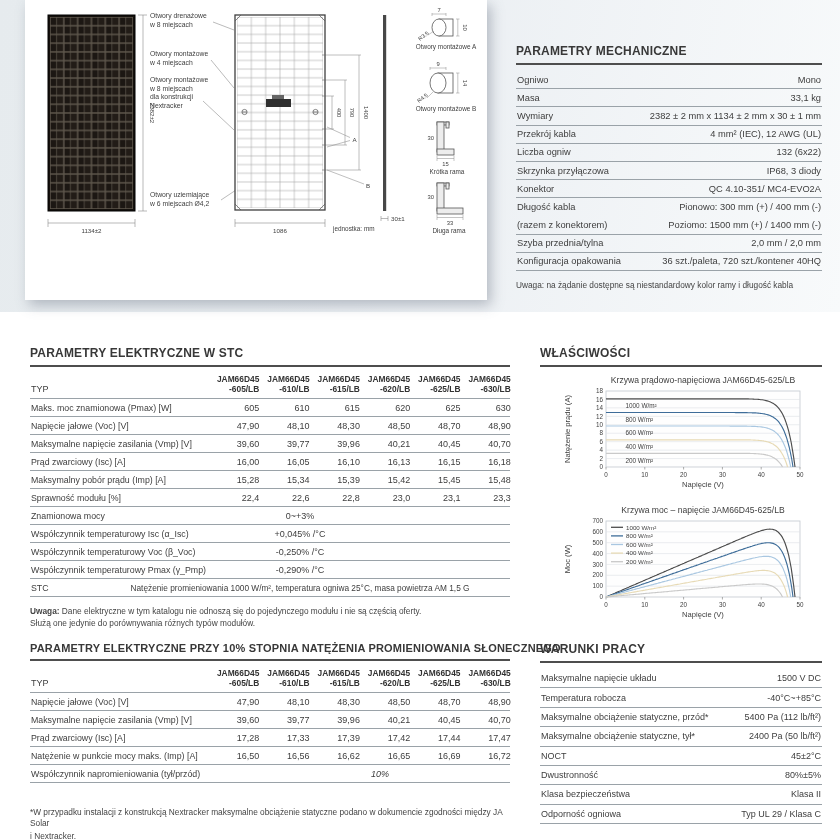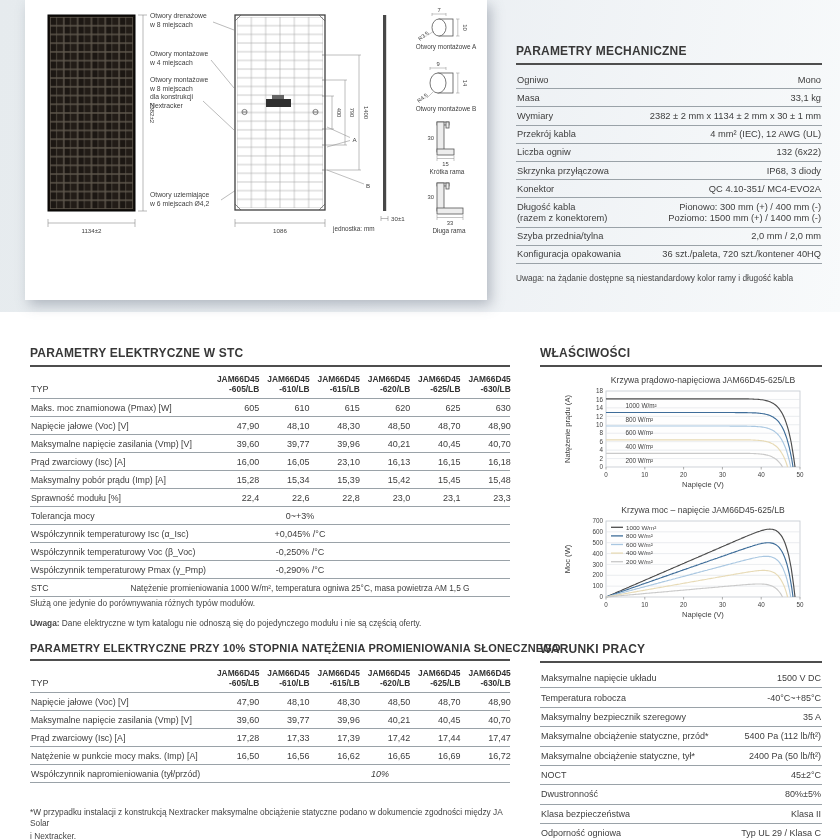--- a/index.html
+++ b/index.html
@@ -20,21 +20,21 @@
   .stc-sec{left:30px;top:346px;width:480px;}
   .props-sec{left:540px;top:346px;width:282px;}
   .low10-sec{left:30px;top:642px;width:480px;}
   .war-sec{left:540px;top:642px;width:282px;}
 
   .kv{margin-top:6px;}
   .kvrow{display:flex;justify-content:space-between;align-items:center;
          border-bottom:1px solid #9aa2a8;padding:3.6px 1px;font-size:9.3px;color:#3d3d3d;}
   .war-sec .kvrow{padding:4.2px 1px;font-size:9px;}
   .kvv{text-align:right;}
-  .kvl .l2,.kvv .l2{margin-top:1px;}
+  .kvl .l2,.kvv .l2{margin-top:8px;}
   .note{font-size:8.3px;color:#444;margin:9px 0 0 0;line-height:1.35;}
   .note .b{font-weight:700;}
   .note.fn{margin-top:24px;margin-bottom:0;}
   .note.fn2{margin-top:1px;}
 
   .matrix{margin-top:4px;}
   .mrow{display:flex;align-items:flex-end;border-bottom:1px solid #9aa2a8;
         padding:3px 0 3px 1px;position:relative;min-height:11px;}
   .mlabel{flex:0 0 178px;font-size:8.8px;color:#3d3d3d;white-space:nowrap;}
   .mval{flex:0 0 50.3px;text-align:right;font-size:9px;}
@@ -341,21 +341,21 @@
           <div class="mval">39,77</div>
           <div class="mval">39,96</div>
           <div class="mval">40,21</div>
           <div class="mval">40,45</div>
           <div class="mval">40,70</div>
         </div>
         <div class="mrow">
           <div class="mlabel">Prąd zwarciowy (Isc) [A]</div>
           <div class="mval">16,00</div>
           <div class="mval">16,05</div>
-          <div class="mval">23,10</div>
+          <div class="mval">16,10</div>
           <div class="mval">16,13</div>
           <div class="mval">16,15</div>
           <div class="mval">16,18</div>
         </div>
         <div class="mrow">
           <div class="mlabel">Maksymalny pobór prądu (Imp) [A]</div>
           <div class="mval">15,28</div>
           <div class="mval">15,34</div>
           <div class="mval">15,39</div>
           <div class="mval">15,42</div>
@@ -365,42 +365,42 @@
         <div class="mrow">
           <div class="mlabel">Sprawność modułu [%]</div>
           <div class="mval">22,4</div>
           <div class="mval">22,6</div>
           <div class="mval">22,8</div>
           <div class="mval">23,0</div>
           <div class="mval">23,1</div>
           <div class="mval">23,3</div>
         </div>
         <div class="mrow">
-          <div class="mlabel">Tolerancja mocy</div>
+          <div class="mlabel">Znamionowa mocy</div>
           <div class="mspan" style="left: 60px;">0~+3%</div>
         </div>
         <div class="mrow">
           <div class="mlabel">Współczynnik temperaturowy Isc (α_Isc)</div>
           <div class="mspan" style="left: 60px;">+0,045% /°C</div>
         </div>
         <div class="mrow">
           <div class="mlabel">Współczynnik temperaturowy Voc (β_Voc)</div>
           <div class="mspan" style="left: 60px;">-0,250% /°C</div>
         </div>
         <div class="mrow">
           <div class="mlabel">Współczynnik temperaturowy Pmax (γ_Pmp)</div>
           <div class="mspan" style="left: 60px;">-0,290% /°C</div>
         </div>
         <div class="mrow">
           <div class="mlabel">STC</div>
           <div class="mspan msmall" style="left: 60px;">Natężenie promieniowania 1000 W/m², temperatura ogniwa 25°C, masa powietrza AM 1,5 G</div>
         </div>
       </div>
+    <p class="note"><span class="b">Uwaga:</span><span> Dane elektryczne w tym katalogu nie odnoszą się do pojedynczego modułu i nie są częścią oferty.</span></p>
     <p class="note fn2">Służą one jedynie do porównywania różnych typów modułów.</p>
-    <p class="note"><span class="b">Uwaga:</span><span> Dane elektryczne w tym katalogu nie odnoszą się do pojedynczego modułu i nie są częścią oferty.</span></p>
   </section>
 
   <section class="sec props-sec">
     <h2 class="sec-title">WŁAŚCIWOŚCI</h2>
     <div class="sec-rule"></div>
     <svg id="chart-iv" class="chart" width="282" height="120" viewBox="0 0 282 120">
         <rect x="66" y="18" width="194" height="76" fill="#fefefe" stroke="#c2c9cf" stroke-width="0.8"></rect>
         <text x="63" y="96.2" text-anchor="end" font-size="6.3" fill="#555">0</text>
         <line x1="66" y1="85.55555555555556" x2="260" y2="85.55555555555556" stroke="#dde1e5" stroke-width="0.6"></line>
         <text x="63" y="87.75555555555556" text-anchor="end" font-size="6.3" fill="#555">2</text>
@@ -585,28 +585,20 @@
         <div class="kvrow">
           <div class="kvl">
             <div class="l1">Temperatura robocza</div>
           </div>
           <div class="kvv">
             <div class="l1">-40°C~+85°C</div>
           </div>
         </div>
         <div class="kvrow">
           <div class="kvl">
-            <div class="l1">Maksymalny bezpiecznik szeregowy</div>
-          </div>
-          <div class="kvv">
-            <div class="l1">35 A</div>
-          </div>
-        </div>
-        <div class="kvrow">
-          <div class="kvl">
             <div class="l1">Maksymalne obciążenie statyczne, przód*</div>
           </div>
           <div class="kvv">
             <div class="l1">5400 Pa (112 lb/ft²)</div>
           </div>
         </div>
         <div class="kvrow">
           <div class="kvl">
             <div class="l1">Maksymalne obciążenie statyczne, tył*</div>
           </div>

